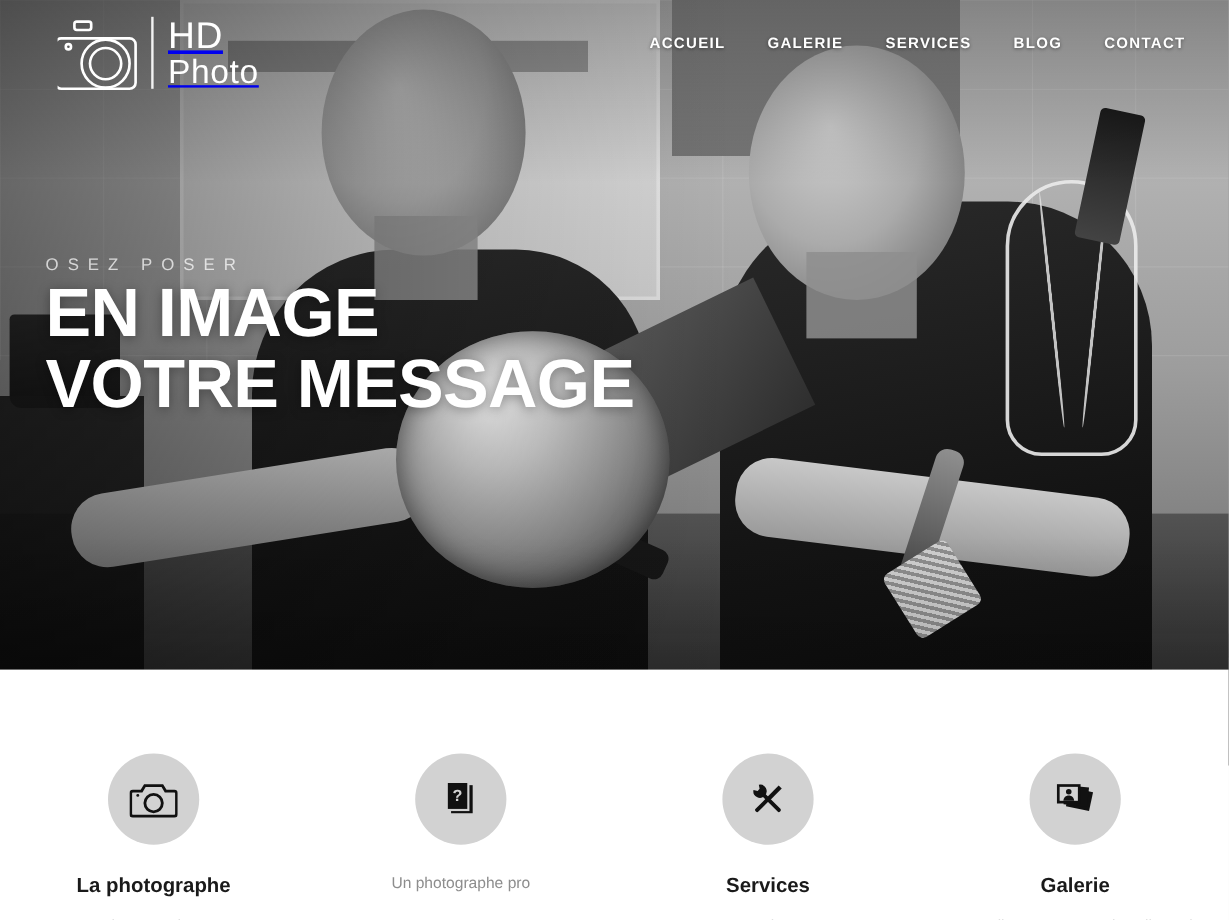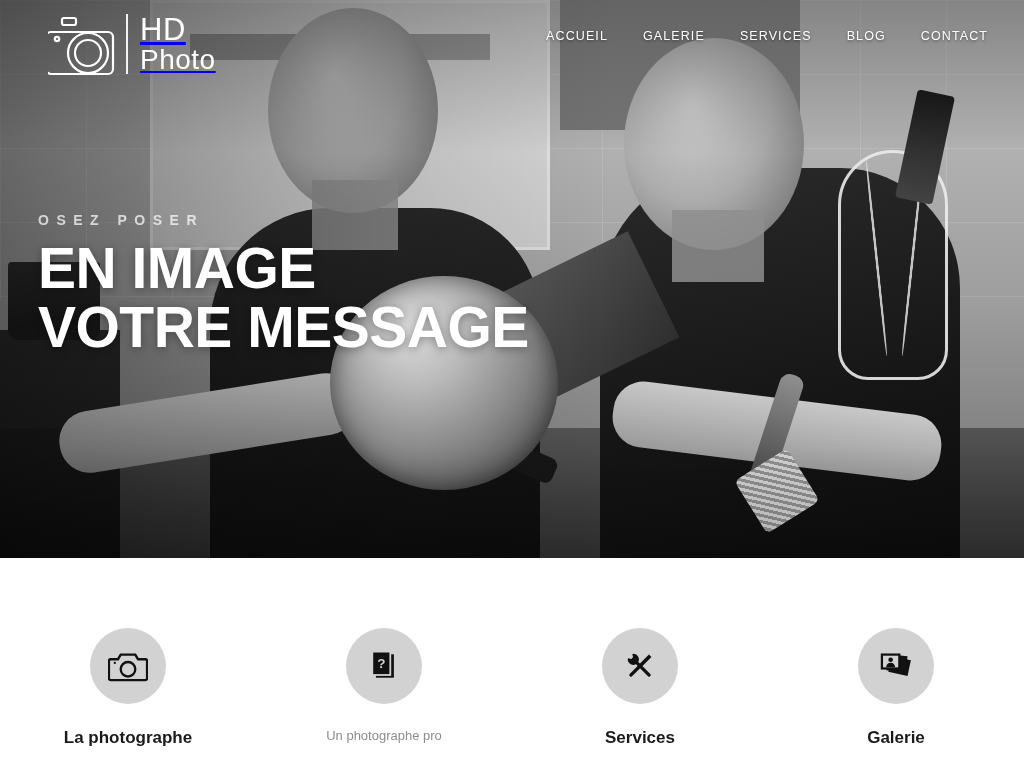--- a/index.html
+++ b/index.html
@@ -156,29 +156,29 @@
     margin-left:4px; padding-left:12px;
     border-left:2px solid rgba(255,255,255,.92);
     color:#fff; line-height:1.02;
   }
   .logo-type .l1 { display:block; font-size:31px; font-weight:400; letter-spacing:.5px; }
   .logo-type .l2 { display:block; font-size:28px; font-weight:400; letter-spacing:.5px; }
 
   .nav { display:flex; align-items:center; gap:35px; margin-top:15px; }
   .nav a {
     color:#ffffff; text-decoration:none;
-    font-size:12.5px; font-weight:400; letter-spacing:1.1px;
+    font-size:12.5px; font-weight:700; letter-spacing:1.1px;
     text-transform:uppercase; text-shadow:0 1px 3px rgba(0,0,0,.45);
   }
 
   
   .hero-copy { position:absolute; left:38px; top:212px; z-index:5; }
   .eyebrow {
-    color:rgba(255,255,255,.72); font-size:14px; font-weight:700;
-    letter-spacing:7.5px; text-transform:uppercase; margin-bottom:11px;
+    color:rgba(255,255,255,.72); font-size:14px; font-weight:400;
+    letter-spacing:7.5px; text-transform:uppercase; margin-bottom:4px;
   }
   .headline {
     color:#ffffff; font-size:57px; font-weight:700; line-height:1.03;
     letter-spacing:-0.5px; text-shadow:0 2px 10px rgba(0,0,0,.35);
   }
   .headline .ln { display:block; }
   .subline {
     margin-top:24px; color:#f2f2f2; font-size:14.5px; font-weight:400;
     text-shadow:0 1px 4px rgba(0,0,0,.6);
   }

